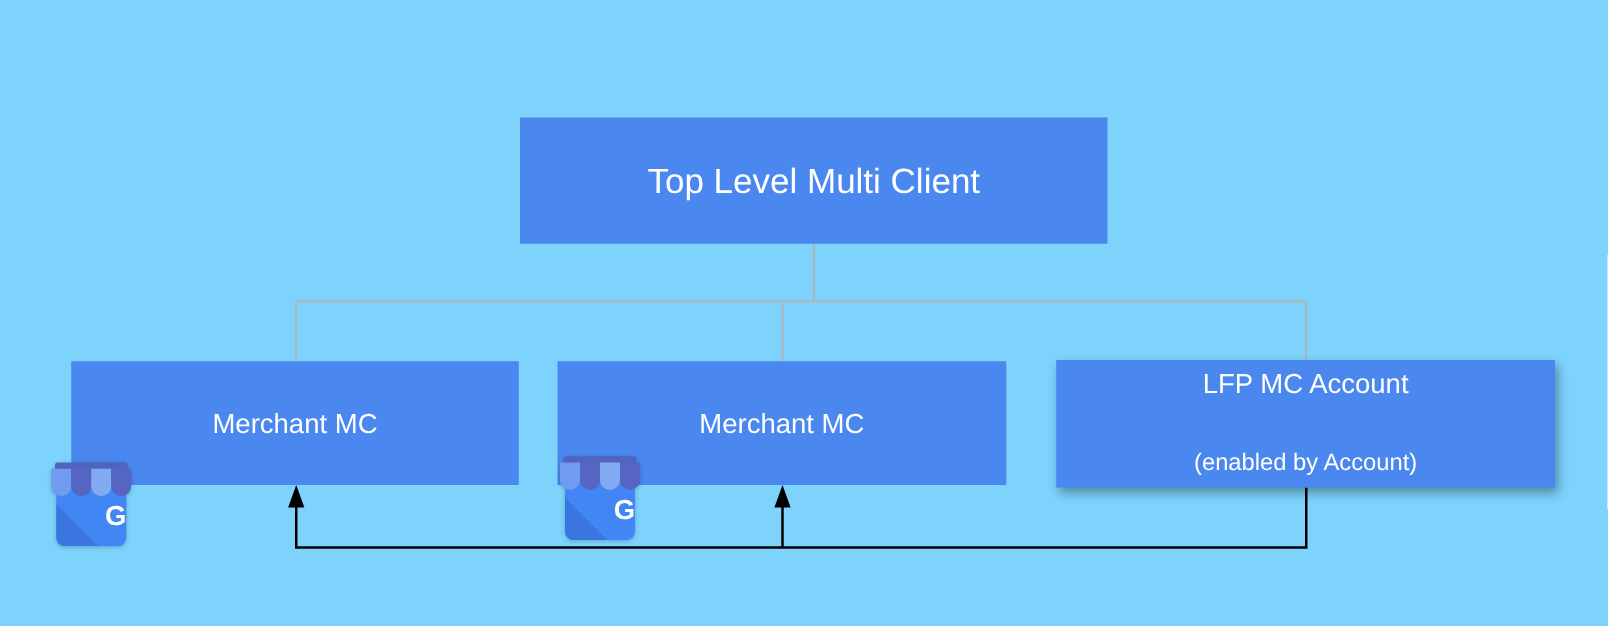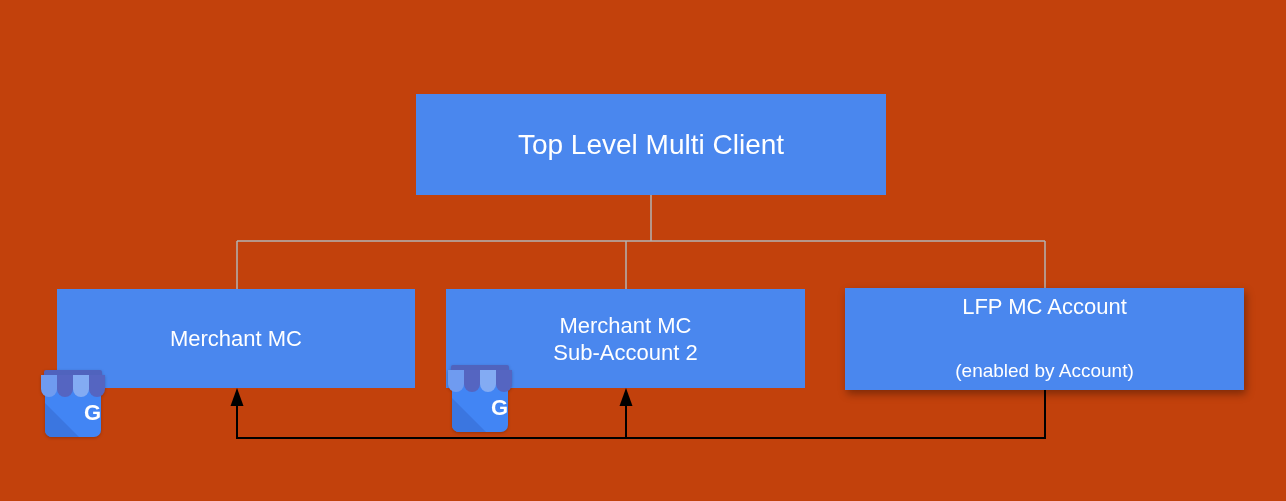--- a/index.html
+++ b/index.html
@@ -1,19 +1,19 @@
 <!DOCTYPE html>
 <html style="--box-fill: #4a87ee; --box-text: #ffffff; --tree-connector: #b3b3b3; --arrow: #000000; --icon-body: #4285f4; --icon-body-shade: #3b76e0; --icon-awning-back: #5063bd; --icon-awning-dark: #5565c1; --icon-awning-light-1: #6f9bf0; --icon-awning-light-2: #83abf3;"><head>
 <meta charset="utf-8">
 <style>
   html,body{margin:0;padding:0;background:#ffffff;}
   .canvas{
     position:relative;
     width:1286px;height:501px;
-    background:#c2410c;
+    background:#7dd3fc;
     overflow:hidden;
     font-family:"Liberation Sans",sans-serif;
   }
   
   .node{
     position:absolute;
     display:flex;flex-direction:column;
     justify-content:center;align-items:center;
     text-align:center;
     background:var(--box-fill,#4a87ee);
@@ -69,21 +69,20 @@
   <div class="node" id="node-root">
     <span class="line line1">Top Level Multi Client</span>
   </div>
 
   <div class="node" id="node-sub1">
     <span class="line line1">Merchant MC</span>
   </div>
 
   <div class="node" id="node-sub2">
     <span class="line line1">Merchant MC</span>
-    <span class="line line2">Sub-Account 2</span>
   </div>
 
   <div class="node" id="node-lfp">
     <span class="line line1">LFP MC Account</span>
     <span class="line line2">(enabled by Account)</span>
   </div>
 
   <svg class="biz-icon" id="icon1" viewBox="0 0 70 70">
     <defs>
         <clipPath id="bodyclip1">

